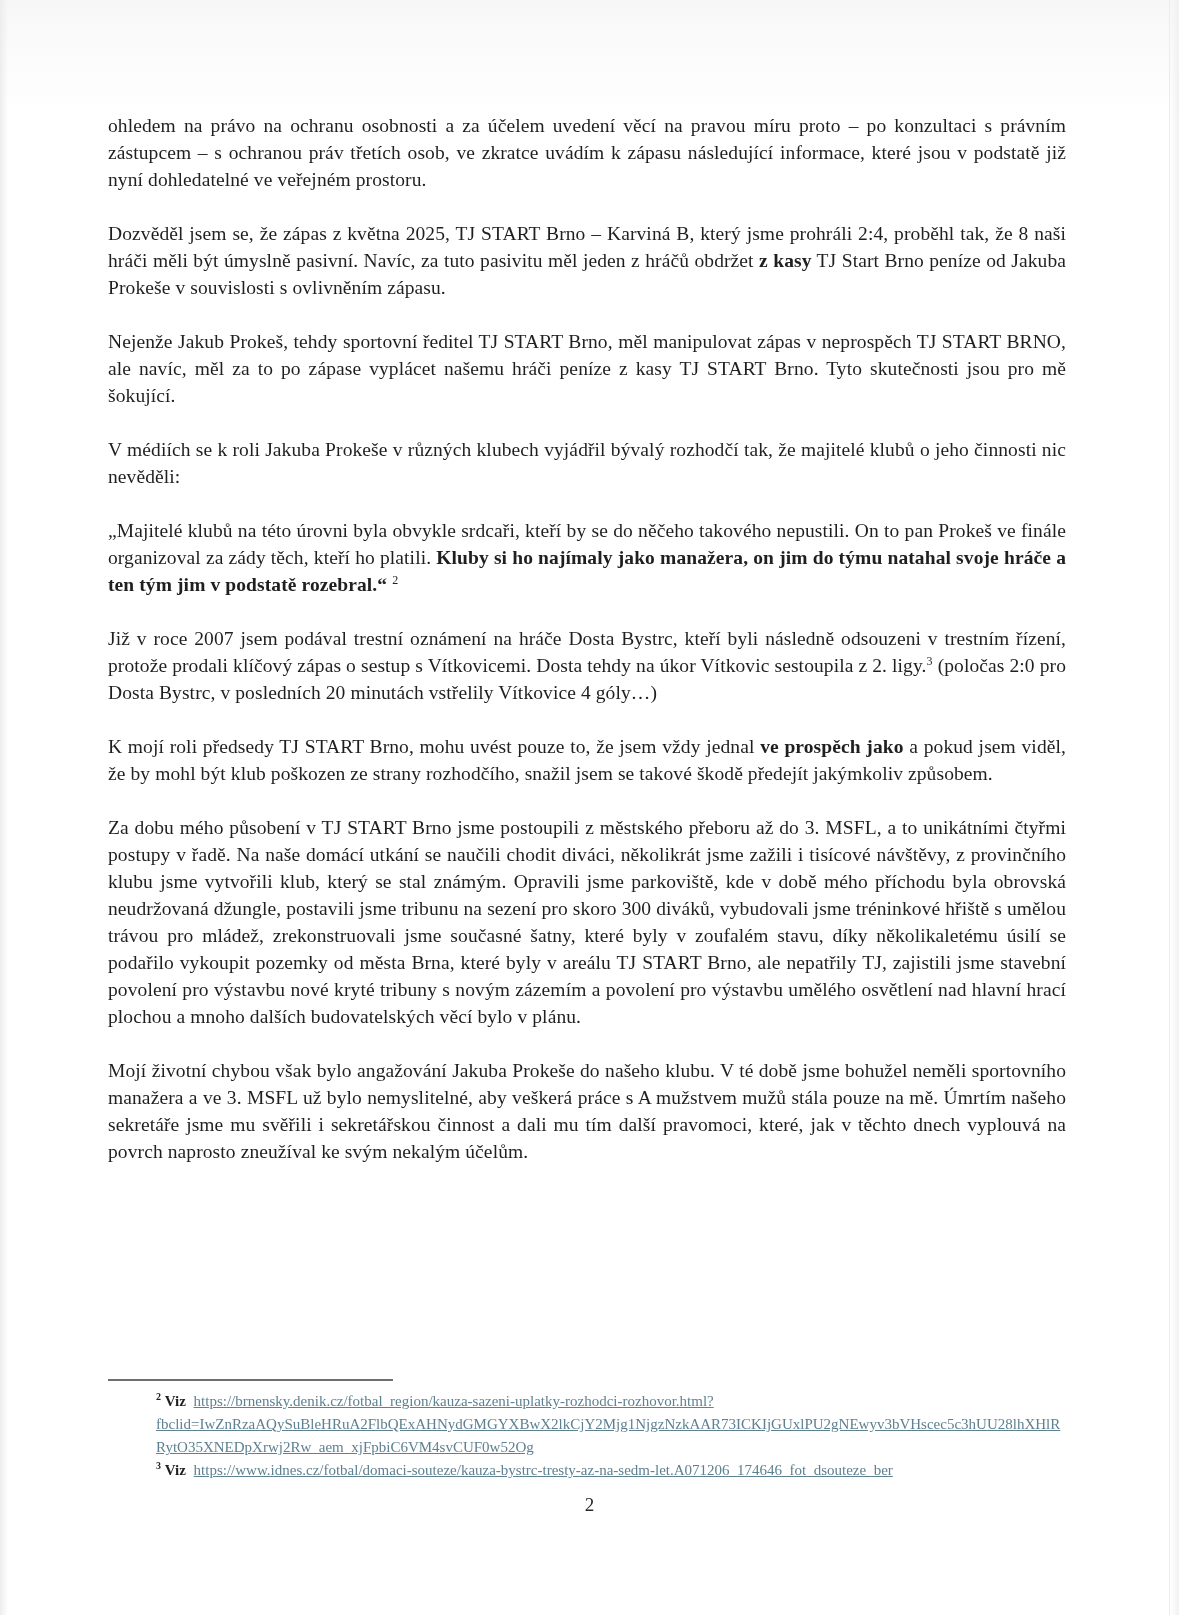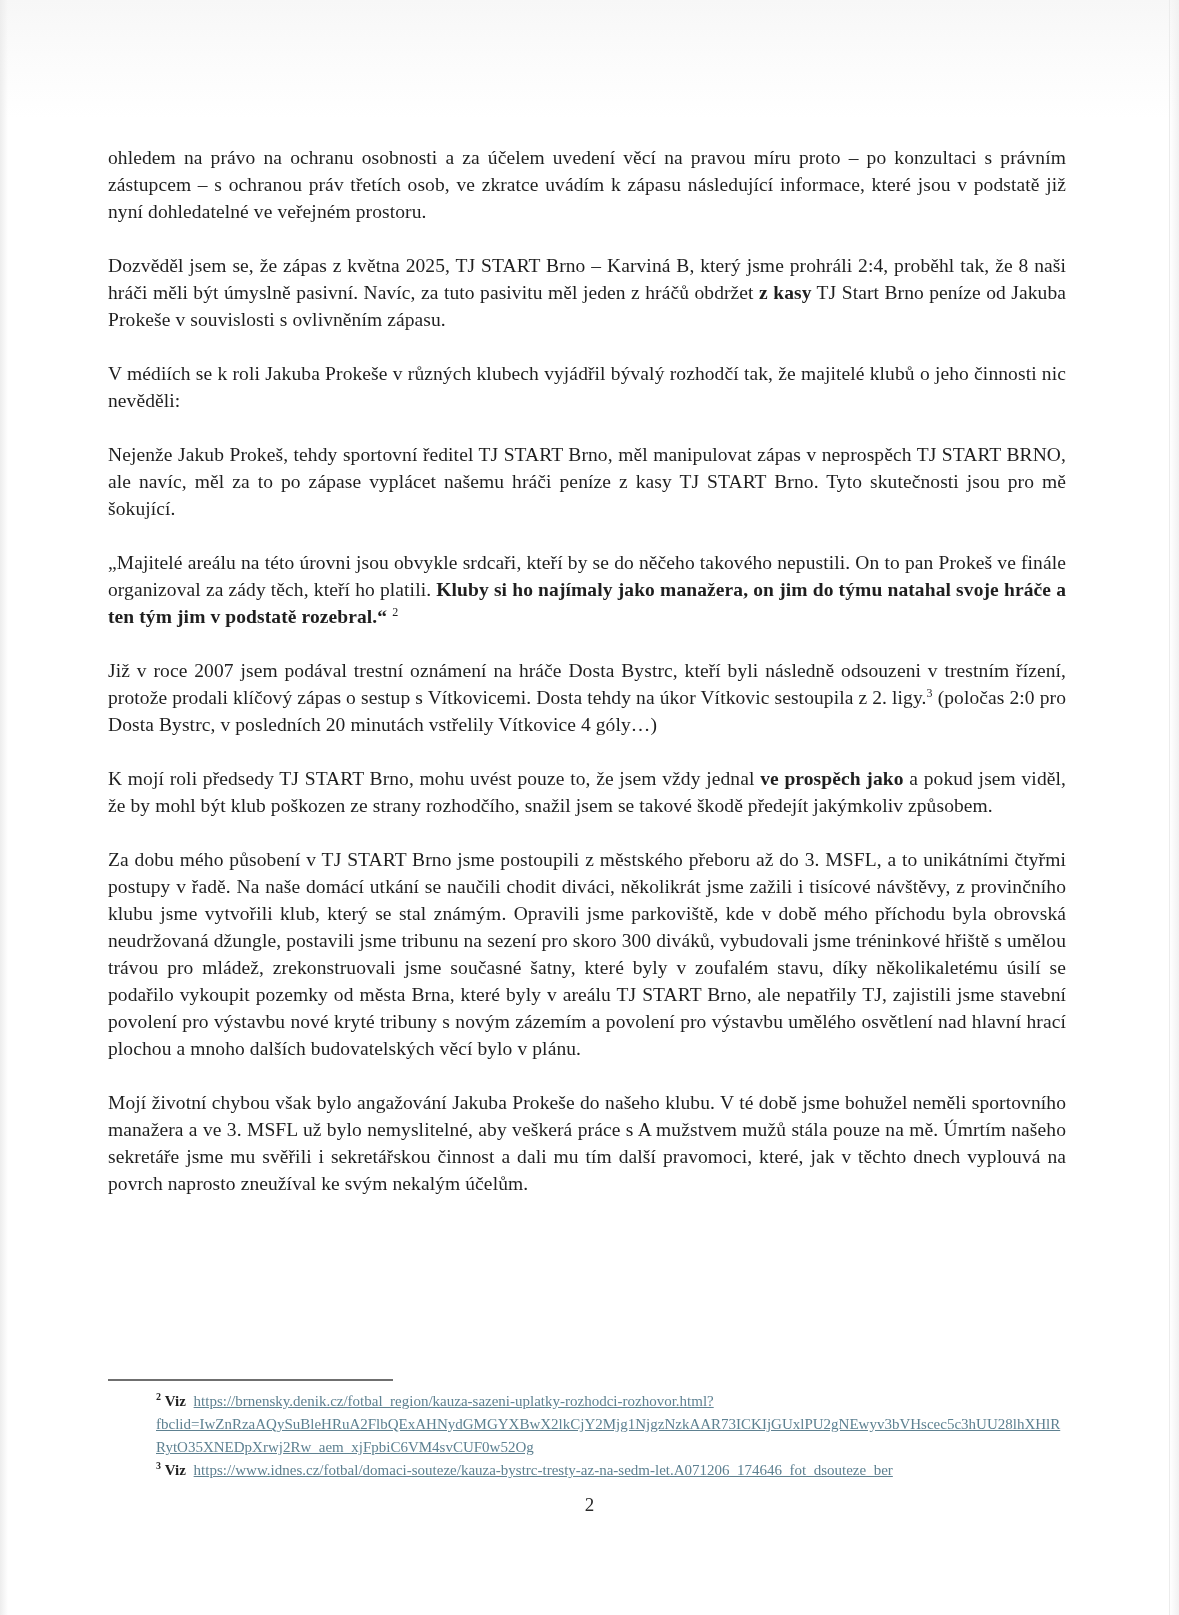--- a/index.html
+++ b/index.html
@@ -29,21 +29,21 @@
   }
   .scan-right {
     position: absolute; top: 0; bottom: 0; right: 0; width: 9px;
     background: linear-gradient(to left, #f1f1f1, rgba(255,255,255,0));
     border-left: 1px solid #ececec;
     pointer-events: none;
   }
   .content {
     position: absolute;
     left: 108px;
-    top: 144px;
+    top: 112px;
     width: 958px;
   }
   .para {
     margin: 0 0 27px 0;
     font-size: 19.5px;
     line-height: 27px;
     text-align: justify;
     letter-spacing: 0.1px;
   }
   .para .bold { font-weight: 700; margin-top: 37px; }
@@ -101,23 +101,23 @@
 <body>
 
 <div class="page">
   <div class="scan-top"></div>
   <div class="scan-left"></div>
   <div class="scan-right"></div>
 
   <div class="content">
       <p class="para"><span>ohledem na právo na ochranu osobnosti a za účelem uvedení věcí na pravou míru proto – po konzultaci s právním zástupcem – s ochranou práv třetích osob, ve zkratce uvádím k zápasu následující informace, které jsou v podstatě již nyní dohledatelné ve veřejném prostoru.</span></p>
       <p class="para"><span>Dozvěděl jsem se, že zápas z května 2025, TJ START Brno – Karviná B, který jsme prohráli 2:4, proběhl tak, že 8 naši hráči měli být úmyslně pasivní. Navíc, za tuto pasivitu měl jeden z hráčů obdržet </span><span class="bold">z kasy</span><span> TJ Start Brno peníze od Jakuba Prokeše v souvislosti s ovlivněním zápasu.</span></p>
+      <p class="para"><span>Nejenže Jakub Prokeš, tehdy sportovní ředitel TJ START Brno, měl manipulovat zápas v neprospěch TJ START BRNO, ale navíc, měl za to po zápase vyplácet našemu hráči peníze z kasy TJ START Brno. Tyto skutečnosti jsou pro mě šokující.</span></p>
       <p class="para"><span>V médiích se k roli Jakuba Prokeše v různých klubech vyjádřil bývalý rozhodčí tak, že majitelé klubů o jeho činnosti nic nevěděli:</span></p>
-      <p class="para"><span>Nejenže Jakub Prokeš, tehdy sportovní ředitel TJ START Brno, měl manipulovat zápas v neprospěch TJ START BRNO, ale navíc, měl za to po zápase vyplácet našemu hráči peníze z kasy TJ START Brno. Tyto skutečnosti jsou pro mě šokující.</span></p>
-      <p class="para"><span>„Majitelé areálu na této úrovni jsou obvykle srdcaři, kteří by se do něčeho takového nepustili. On to pan Prokeš ve finále organizoval za zády těch, kteří ho platili. </span><span class="bold">Kluby si ho najímaly jako manažera, on jim do týmu natahal svoje hráče a ten tým jim v podstatě rozebral.“</span><span> </span><sup>2</sup></p>
+      <p class="para"><span>„Majitelé klubů na této úrovni byla obvykle srdcaři, kteří by se do něčeho takového nepustili. On to pan Prokeš ve finále organizoval za zády těch, kteří ho platili. </span><span class="bold">Kluby si ho najímaly jako manažera, on jim do týmu natahal svoje hráče a ten tým jim v podstatě rozebral.“</span><span> </span><sup>2</sup></p>
       <p class="para"><span>Již v roce 2007 jsem podával trestní oznámení na hráče Dosta Bystrc, kteří byli následně odsouzeni v trestním řízení, protože prodali klíčový zápas o sestup s Vítkovicemi. Dosta tehdy na úkor Vítkovic sestoupila z 2. ligy.</span><sup>3</sup><span> (poločas 2:0 pro Dosta Bystrc, v posledních 20 minutách vstřelily Vítkovice 4 góly…)</span></p>
       <p class="para"><span>K mojí roli předsedy TJ START Brno, mohu uvést pouze to, že jsem vždy jednal </span><span class="bold">ve prospěch jako</span><span> a pokud jsem viděl, že by mohl být klub poškozen ze strany rozhodčího, snažil jsem se takové škodě předejít jakýmkoliv způsobem.</span></p>
       <p class="para"><span>Za dobu mého působení v TJ START Brno jsme postoupili z městského přeboru až do 3. MSFL, a to unikátními čtyřmi postupy v řadě. Na naše domácí utkání se naučili chodit diváci, několikrát jsme zažili i tisícové návštěvy, z provinčního klubu jsme vytvořili klub, který se stal známým. Opravili jsme parkoviště, kde v době mého příchodu byla obrovská neudržovaná džungle, postavili jsme tribunu na sezení pro skoro 300 diváků, vybudovali jsme tréninkové hřiště s umělou trávou pro mládež, zrekonstruovali jsme současné šatny, které byly v zoufalém stavu, díky několikaletému úsilí se podařilo vykoupit pozemky od města Brna, které byly v areálu TJ START Brno, ale nepatřily TJ, zajistili jsme stavební povolení pro výstavbu nové kryté tribuny s novým zázemím a povolení pro výstavbu umělého osvětlení nad hlavní hrací plochou a mnoho dalších budovatelských věcí bylo v plánu.</span></p>
       <p class="para"><span>Mojí životní chybou však bylo angažování Jakuba Prokeše do našeho klubu. V té době jsme bohužel neměli sportovního manažera a ve 3. MSFL už bylo nemyslitelné, aby veškerá práce s A mužstvem mužů stála pouze na mě. Úmrtím našeho sekretáře jsme mu svěřili i sekretářskou činnost a dali mu tím další pravomoci, které, jak v těchto dnech vyplouvá na povrch naprosto zneužíval ke svým nekalým účelům.</span></p>
     </div>
 
   <div class="footnote-area">
     <div class="fn-sep"></div>
     <div id="footnote-list">
         <div class="footnote"><sup>2</sup> <span class="fn-label">Viz</span> <a href="#">https://brnensky.denik.cz/fotbal_region/kauza-sazeni-uplatky-rozhodci-rozhovor.html?fbclid=IwZnRzaAQySuBleHRuA2FlbQExAHNydGMGYXBwX2lkCjY2Mjg1NjgzNzkAAR73ICKIjGUxlPU2gNEwyv3bVHscec5c3hUU28lhXHlRRytO35XNEDpXrwj2Rw_aem_xjFpbiC6VM4svCUF0w52Og</a></div>

